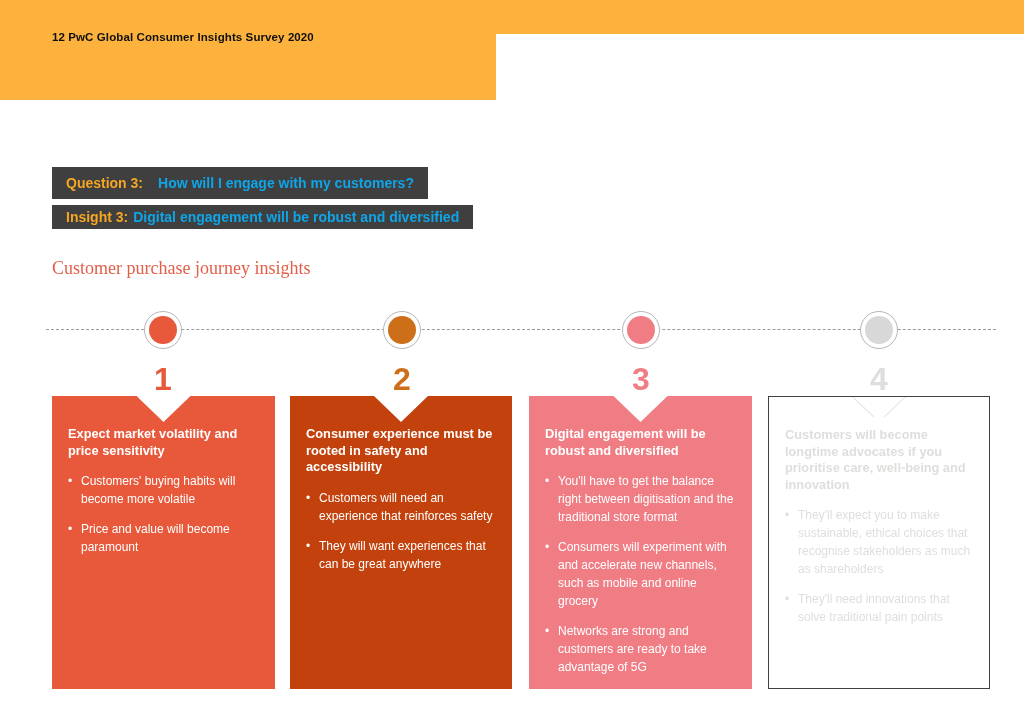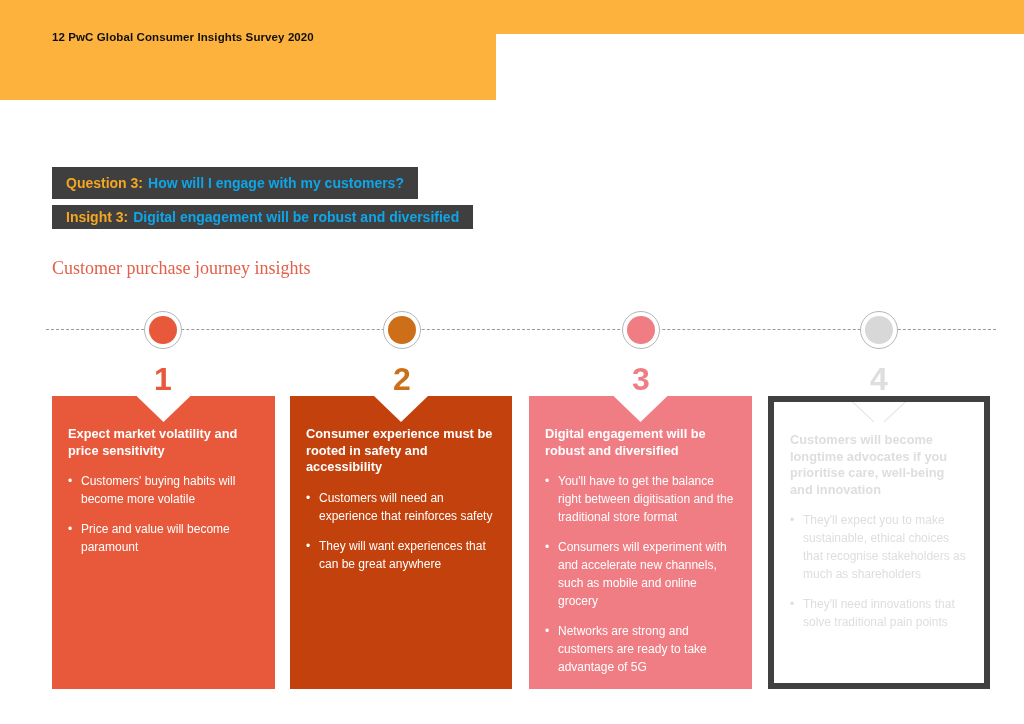--- a/index.html
+++ b/index.html
@@ -45,20 +45,21 @@
     background: #3f3f3f;
     display: flex;
     align-items: center;
     padding: 0 14px;
     box-sizing: border-box;
     white-space: nowrap;
   }
   #banner-question {
     left: 52px; top: 167px;
     height: 32px;
+    gap: 10px;
   }
   #banner-insight {
     left: 52px; top: 205px;
     height: 24px;
   }
   .banner-prefix {
     color: #f5a623;
     font-weight: bold;
     font-size: 14px;
   }
@@ -200,21 +201,21 @@
   
   #card-2 { left: 290px; width: 222px; background: #cc6f18; }
   #card-2 .card-body { color: #ffffff; }
   
   #card-3 { left: 529px; width: 223px; background: #f07d84; }
   #card-3 .card-body { color: #ffffff; }
   
   #card-4 {
     left: 768px; width: 222px;
     background: #ffffff;
-    border: 6px solid #404040;
+    border: 1px solid #404040;
   }
   #card-4 .card-body { color: #dededd; }
 </style>
 </head>
 <body>
 
 <div id="header-band-top" style="background: rgb(252, 178, 60);"></div>
 <div id="header-band-left" style="background: rgb(252, 178, 60);"></div>
 <div id="page-header-label">12  PwC Global Consumer Insights Survey 2020</div>
 

